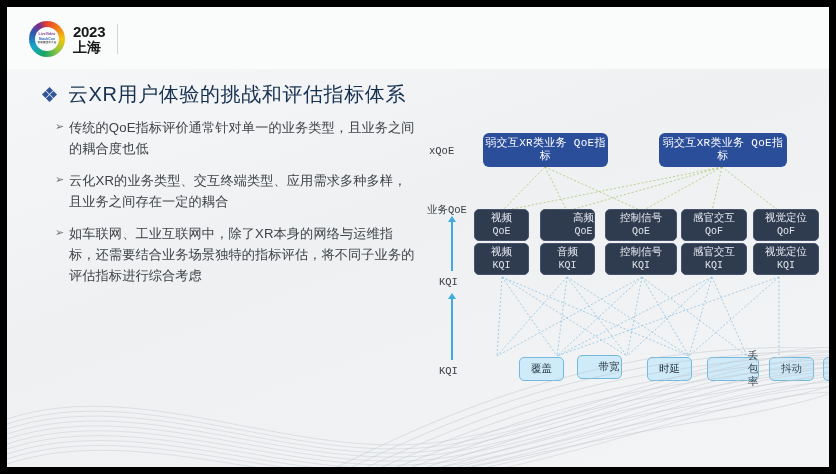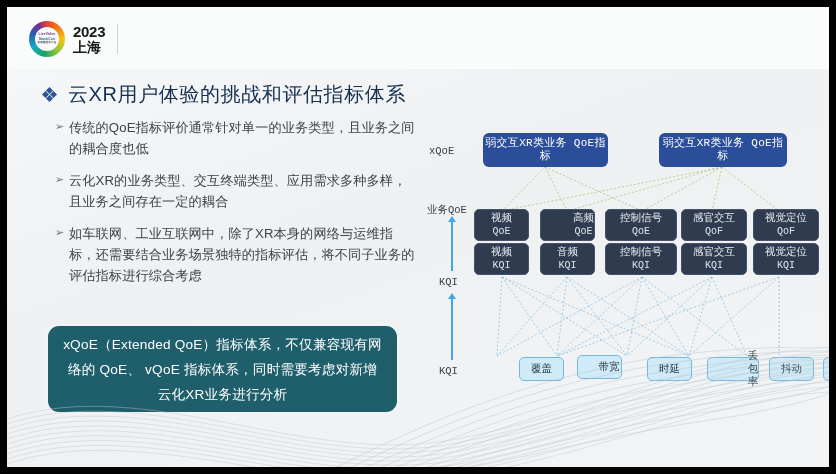--- a/index.html
+++ b/index.html
@@ -146,23 +146,20 @@
       <div class="bullet">
         <div class="arrow">➢</div>
         <div class="btxt">云化XR的业务类型、交互终端类型、应用需求多种多样，且业务之间存在一定的耦合</div>
       </div>
       <div class="bullet">
         <div class="arrow">➢</div>
         <div class="btxt">如车联网、工业互联网中，除了XR本身的网络与运维指标，还需要结合业务场景独特的指标评估，将不同子业务的评估指标进行综合考虑</div>
       </div>
     </div>
 
-    <div class="callout">
-      <p>xQoE（Extended QoE）指标体系，不仅兼容现有网络的 QoE、 vQoE 指标体系，同时需要考虑对新增云化XR业务进行分析</p>
-    </div>
 
     <div class="diagram">
 
       <svg class="links" viewBox="0 0 400 296">
         <g stroke="#9fbf5a" stroke-width="0.8" stroke-dasharray="2,2" fill="none" opacity="0.85">
           <path d="M118,56 L75,100"></path>
           <path d="M118,56 L140,100"></path>
           <path d="M118,56 L215,100"></path>
           <path d="M295,56 L75,100"></path>
           <path d="M295,56 L140,100"></path>

